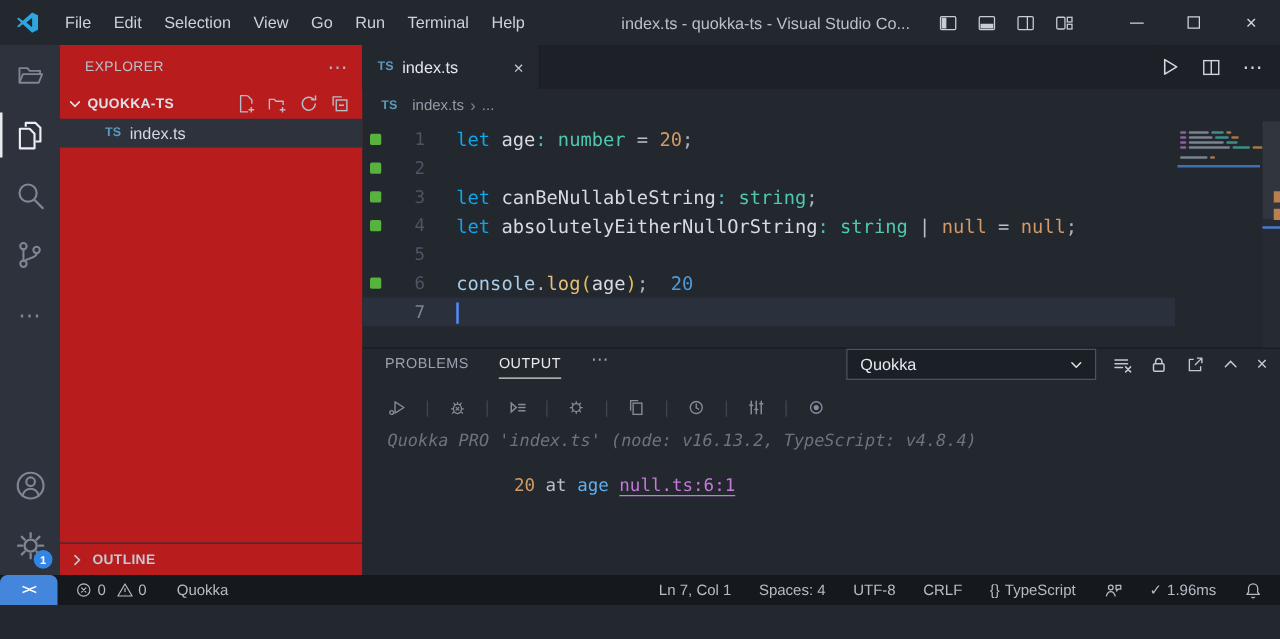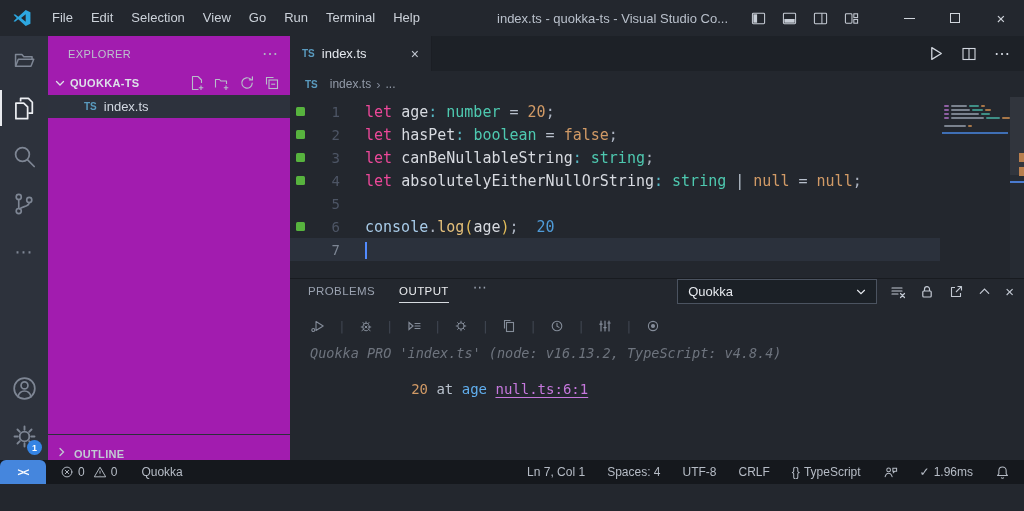--- a/index.html
+++ b/index.html
@@ -27,31 +27,31 @@
   .activitybar{width:48px;background:#2d323c;display:flex;flex-direction:column;align-items:stretch;}
   .act-item{height:48px;display:flex;align-items:center;justify-content:center;color:#7e8694;position:relative;}
   .act-item.active{color:#eceef2;}
   .act-item.active::before{content:"";position:absolute;left:0;top:6px;bottom:6px;width:2px;background:#e8eaee;}
   .act-dots{font-size:18px;letter-spacing:1px;}
   .act-bottom{margin-top:auto;}
   .gear-badge{position:absolute;right:6px;bottom:5px;width:15px;height:15px;border-radius:50%;
     background:#3584e4;color:#fff;font-size:9px;font-weight:bold;display:flex;align-items:center;justify-content:center;}
 
   
-  .sidebar{width:242px;background:#a21caf;display:flex;flex-direction:column;font-size:13px;}
+  .sidebar{width:242px;background:#b91c1c;display:flex;flex-direction:column;font-size:13px;}
   .sb-header{height:35px;display:flex;align-items:center;padding:0 12px 0 20px;}
   .sb-header-title{font-size:11px;letter-spacing:.4px;color:#bcc3cd;flex:1;}
   .sb-ellipsis{color:#aeb5c0;font-size:16px;}
   .sb-section{height:24px;display:flex;align-items:center;padding:0 10px 0 4px;color:#dde2e9;}
   .sb-section-title{font-weight:bold;font-size:11px;letter-spacing:.3px;margin-left:2px;flex:1;}
   .sb-actions{display:flex;gap:9px;color:#b7bec9;}
   .file-row{height:23px;display:flex;align-items:center;padding-left:36px;background:#2d323d;color:#d3d9e2;}
   .ts-badge{color:#5a9bbf;font-weight:bold;font-size:10px;margin-right:7px;}
   .sb-fill{flex:1;}
-  .sb-bottom-row{height:26px;display:flex;align-items:flex-end;padding-left:6px;border-top:1px solid #2b3039;
+  .sb-bottom-row{height:26px;display:flex;align-items:center;padding-left:6px;border-top:1px solid #2b3039;
     color:#c2c9d3;font-weight:bold;font-size:11px;letter-spacing:.3px;gap:4px;}
 
   
   .editor-col{flex:1;display:flex;flex-direction:column;min-width:0;background:#23272e;}
   .tabbar{height:35px;background:#1d2127;display:flex;flex:0 0 35px;}
   .tab{width:142px;background:#23272e;display:flex;align-items:center;padding:0 10px 0 12px;border-right:1px solid #1b1e24;}
   .tab-name{font-size:13px;color:#e4e8ee;flex:1;margin-left:0;}
   .tab-close{color:#c3c9d3;font-size:14px;padding:0 2px;}
   .tab-spacer{flex:1;}
   .editor-actions{display:flex;align-items:center;gap:17px;color:#d2d7df;padding-right:14px;background:#1d2127;}
@@ -62,21 +62,21 @@
   
   .code-area{flex:1;display:flex;min-height:0;font-family:"DejaVu Sans Mono",monospace;font-size:15px;}
   .code-content{flex:1;padding-top:3px;min-width:0;}
   .code-line{display:flex;align-items:center;height:23px;white-space:pre;}
   .code-line.current{background:#2b313c;}
   .glyph{width:19px;padding-left:6px;display:flex;align-items:center;}
   .cov{width:9px;height:9px;border-radius:1.5px;background:#57b33e;}
   .lnum{width:31px;text-align:right;color:#4d5565;font-size:14px;}
   .code-line.current .lnum{color:#7d8694;}
   .ltext{margin-left:25px;}
-  .tk-kw{color:#ec4899}.tk-var{color:#d7dae0}.tk-colon{color:#56b6c2}.tk-type{color:#4ec9b0}
+  .tk-kw{color:#0ea5e9}.tk-var{color:#d7dae0}.tk-colon{color:#56b6c2}.tk-type{color:#4ec9b0}
   .tk-op{color:#b8c0cc}.tk-num{color:#d19a66}.tk-pl{color:#abb2bf}.tk-obj{color:#a8cbe8}
   .tk-fn{color:#e5c07b}.tk-paren{color:#e3bd5a}.tk-qval{color:#4f9bd8}
   .cursor{display:inline-block;width:2px;height:17px;background:#528bff;vertical-align:middle;}
 
   
   .minimap{width:70px;padding-top:8px;}
   .mm-row{height:2px;margin:0 0 2px 4px;display:flex;gap:2px;}
   .mm-seg{height:2px;border-radius:1px;}
   .mm-purple{background:#8f5fa3;}.mm-gray{background:#7a828e;}.mm-teal{background:#3f8f86;}.mm-orange{background:#a87748;}
   .mm-line{height:2px;background:#3f6fb5;margin:5px 2px 0 2px;}
@@ -314,21 +314,20 @@
       <div class="code-area">
         <div class="code-content">
           <div class="code-line">
             <span class="glyph"><span class="cov"></span></span>
             <span class="lnum">1</span>
             <span class="ltext"><span class="tk-kw">let </span><span class="tk-var">age</span><span class="tk-colon">:</span><span class="tk-pl"> </span><span class="tk-type">number</span><span class="tk-op"> = </span><span class="tk-num">20</span><span class="tk-pl">;</span></span>
           </div>
           <div class="code-line">
             <span class="glyph"><span class="cov"></span></span>
             <span class="lnum">2</span>
-            <span class="ltext"><span class="tk-kw">let </span><span class="tk-var">hasPet</span><span class="tk-colon">:</span><span class="tk-pl"> </span><span class="tk-type">boolean</span><span class="tk-op"> = </span><span class="tk-num">false</span><span class="tk-pl">;</span></span>
           </div>
           <div class="code-line">
             <span class="glyph"><span class="cov"></span></span>
             <span class="lnum">3</span>
             <span class="ltext"><span class="tk-kw">let </span><span class="tk-var">canBeNullableString</span><span class="tk-colon">:</span><span class="tk-pl"> </span><span class="tk-type">string</span><span class="tk-pl">;</span></span>
           </div>
           <div class="code-line">
             <span class="glyph"><span class="cov"></span></span>
             <span class="lnum">4</span>
             <span class="ltext"><span class="tk-kw">let </span><span class="tk-var">absolutelyEitherNullOrString</span><span class="tk-colon">:</span><span class="tk-pl"> </span><span class="tk-type">string</span><span class="tk-op"> | </span><span class="tk-num">null</span><span class="tk-op"> = </span><span class="tk-num">null</span><span class="tk-pl">;</span></span>

